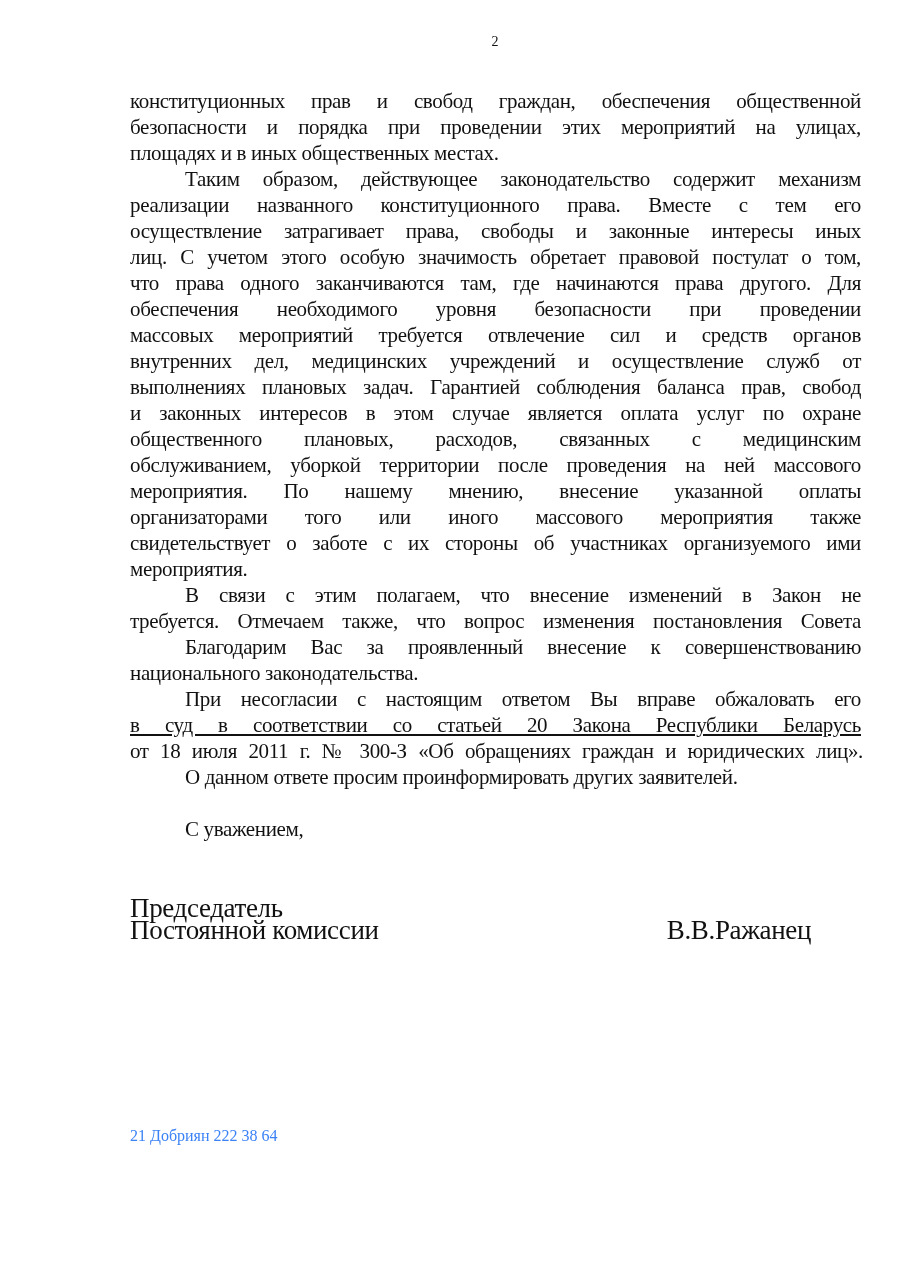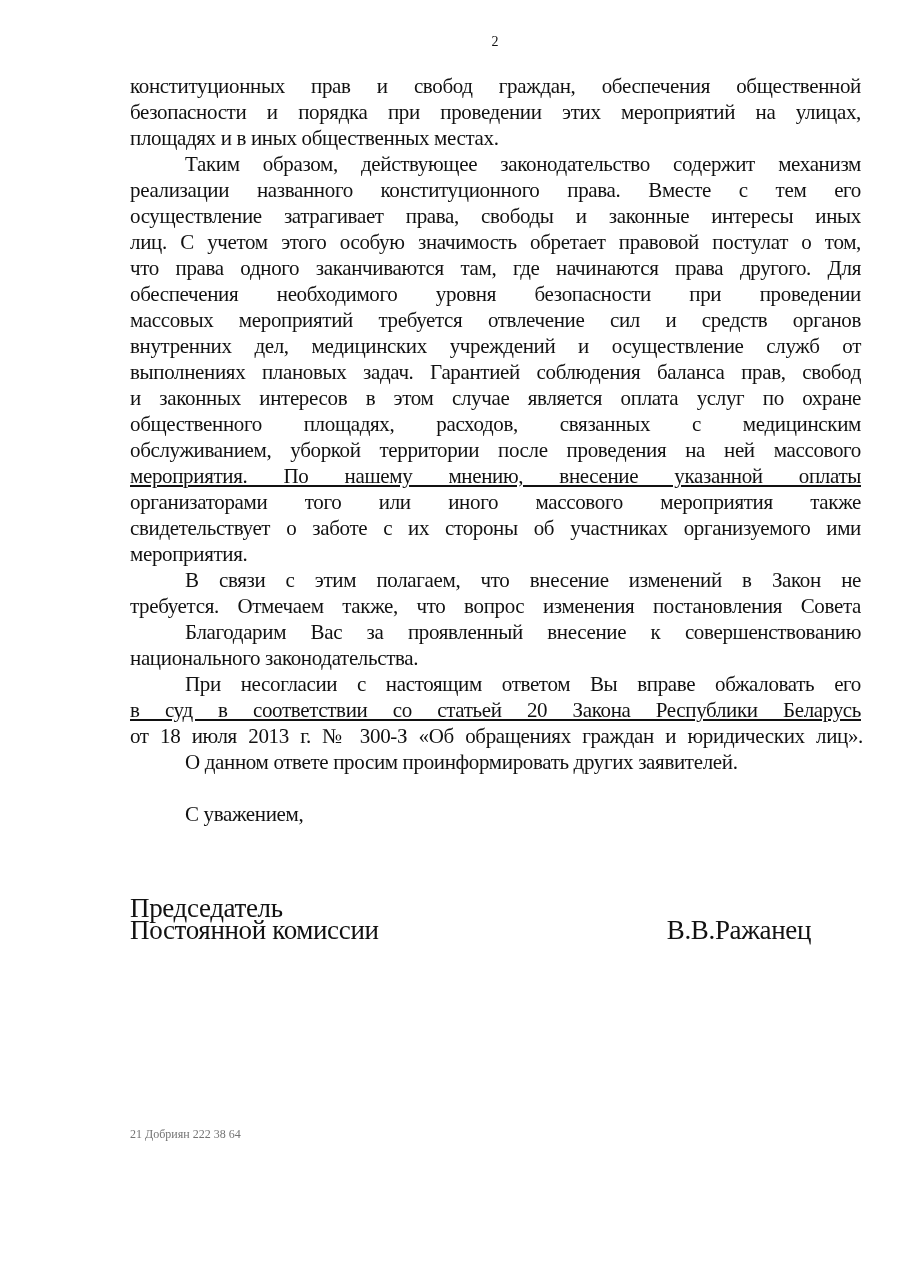--- a/index.html
+++ b/index.html
@@ -7,40 +7,40 @@
   .page {
     position: absolute; left: 0; top: 0; width: 904px; height: 1280px;
     background: #ffffff; color: #111111;
     font-family: "Liberation Serif", serif;
   }
   .page-num {
     position: absolute; top: 34px; left: 0; width: 990px; text-align: center;
     font-size: 14px;
   }
   .body {
-    position: absolute; left: 130px; top: 73px; width: 731px;
+    position: absolute; left: 130px; top: 88px; width: 731px;
   }
   .line {
     display: block; height: 26px; line-height: 26px; font-size: 21px;
     white-space: nowrap; text-align: justify; text-align-last: justify;
     letter-spacing: -0.35px; word-spacing: 0;
   }
   .line.last { text-align-last: left; }
   .line.indent { padding-left: 55px; }
   .line.right-tight { width: 733px; }
   .gap { height: 26px; }
   .sign {
     position: absolute; left: 130px; top: 897px; width: 731px;
     font-size: 27px; line-height: 22px; letter-spacing: -0.35px;
   }
   .sign .row { display: flex; justify-content: space-between; height: 22px; }
   .sign .name { padding-right: 50px; }
   .footer {
-    position: absolute; left: 130px; top: 1127px; font-size: 12px;
-    font-family: "Liberation Serif", serif; color: #737373;
+    position: absolute; left: 130px; top: 1127px; font-size: 16px;
+    font-family: "Liberation Serif", serif; color: #3b82f6;
   }
 </style>
 </head>
 <body>
 
 <div class="page">
 
   <div class="page-num">2</div>
 
   <div class="body">
@@ -55,42 +55,42 @@
       <span class="line indent" style="display: block;">Таким образом, действующее законодательство содержит механизм</span>
       <span class="line" style="display: block;">реализации названного конституционного права. Вместе с тем его</span>
       <span class="line" style="display: block;">осуществление затрагивает права, свободы и законные интересы иных</span>
       <span class="line" style="display: block;">лиц. С учетом этого особую значимость обретает правовой постулат о том,</span>
       <span class="line" style="display: block;">что права одного заканчиваются там, где начинаются права другого. Для</span>
       <span class="line" style="display: block;">обеспечения необходимого уровня безопасности при проведении</span>
       <span class="line" style="display: block;">массовых мероприятий требуется отвлечение сил и средств органов</span>
       <span class="line" style="display: block;">внутренних дел, медицинских учреждений и осуществление служб от</span>
       <span class="line" style="display: block;">выполнениях плановых задач. Гарантией соблюдения баланса прав, свобод</span>
       <span class="line" style="display: block;">и законных интересов в этом случае является оплата услуг по охране</span>
-      <span class="line" style="display: block;">общественного площадях, расходов, связанных с медицинским</span>
+      <span class="line" style="display: block;">общественного плановых, расходов, связанных с медицинским</span>
       <span class="line" style="display: block;">обслуживанием, уборкой территории после проведения на ней массового</span>
-      <span class="line" style="display: block; text-decoration: underline;">мероприятия. По нашему мнению, внесение указанной оплаты</span>
+      <span class="line" style="display: block;">мероприятия. По нашему мнению, внесение указанной оплаты</span>
       <span class="line" style="display: block;">организаторами того или иного массового мероприятия также</span>
       <span class="line" style="display: block;">свидетельствует о заботе с их стороны об участниках организуемого ими</span>
       <span class="line last" style="display: block;">мероприятия.</span>
     </div>
 
     <div>
       <span class="line indent" style="display: block;">В связи с этим полагаем, что внесение изменений в Закон не</span>
       <span class="line" style="display: block;">требуется. Отмечаем также, что вопрос изменения постановления Совета</span>
     </div>
 
     <div>
       <span class="line indent" style="display: block;">Благодарим Вас за проявленный внесение к совершенствованию</span>
       <span class="line last" style="display: block;">национального законодательства.</span>
     </div>
 
     <div>
       <span class="line indent" style="display: block;">При несогласии с настоящим ответом Вы вправе обжаловать его</span>
       <span class="line" style="display: block; text-decoration: underline;">в суд в соответствии со статьей 20 Закона Республики Беларусь</span>
-      <span class="line right-tight" style="display: block;">от 18 июля 2013 г. № 300-З «Об обращениях граждан и юридических лиц».</span>
+      <span class="line right-tight" style="display: block;">от 18 июля 2011 г. № 300-З «Об обращениях граждан и юридических лиц».</span>
     </div>
 
     <div>
       <span class="line indent last" style="display: block;">О данном ответе просим проинформировать других заявителей.</span>
     </div>
 
     <div class="gap"></div>
 
     <span class="line indent last" style="display: block;">С уважением,</span>
   </div>

